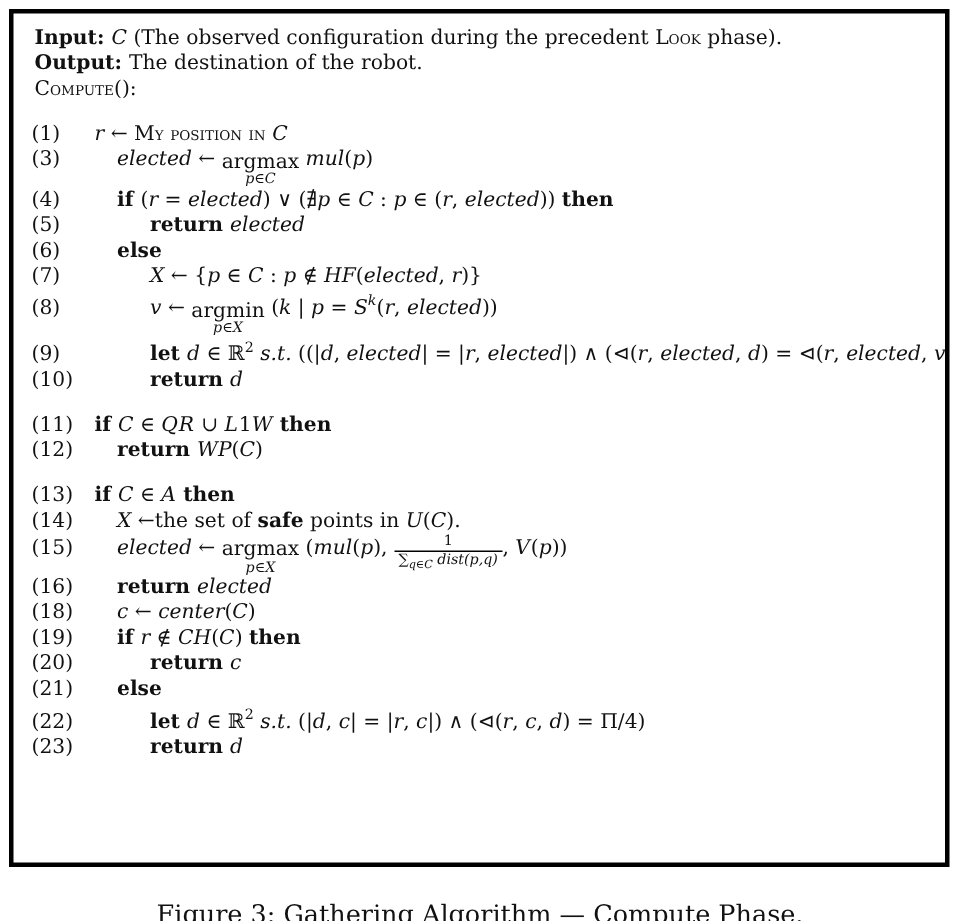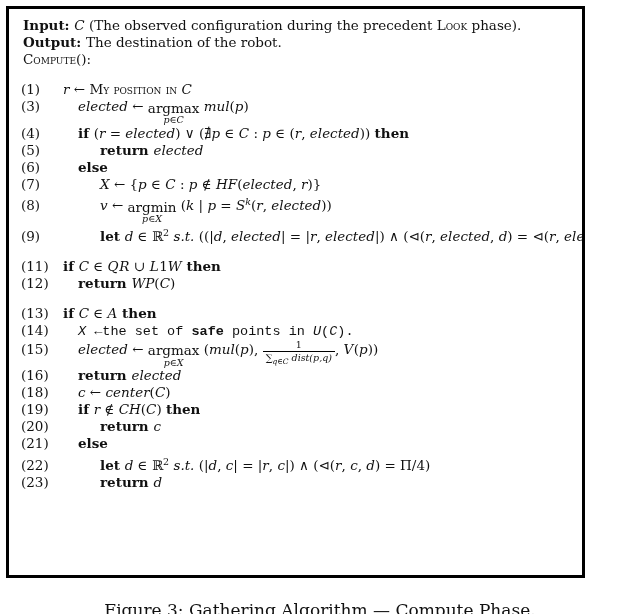--- a/index.html
+++ b/index.html
@@ -2,21 +2,21 @@
 <html><head>
 <meta charset="utf-8">
 <style>
   html,body{margin:0;padding:0;}
   body{
     width:640px;height:614px;overflow:hidden;position:relative;
     background:#ffffff;color:#111111;
     font-family:"DejaVu Serif","Liberation Serif","DejaVu Sans",serif;
   }
   .algo-box{
-    position:absolute;left:6px;top:6px;width:579px;height:572px;
+    position:absolute;left:6px;top:6px;width:627px;height:572px;
     border:3px solid #000;box-sizing:border-box;
     padding:8px 10px 6px 12px;background:#fff;overflow:hidden;
   }
   .algo-row{font-size:13.5px;line-height:17px;white-space:nowrap;}
   .algo-row.gap{margin-top:13px;}
   .lineno{display:inline-block;width:34px;}
   .row-content{display:inline;}
   .seg-m{font-style:normal;}
   .seg-b{font-weight:bold;}
   .seg-i{font-style:italic;}
@@ -47,24 +47,25 @@
       <div class="algo-row"><span class="row-content" style="padding-left: 2px;"><span class="seg-b">Output: </span><span class="seg-m">The destination of the robot.</span></span></div>
       <div class="algo-row"><span class="row-content" style="padding-left: 2px;"><span class="seg-sc">Compute</span><span class="seg-m">():</span></span></div>
       <div class="algo-row gap"><span class="lineno">(1)</span><span class="row-content" style="padding-left: 8px;"><span class="seg-i">r</span><span class="seg-m"> ← </span><span class="seg-sc">My position in </span><span class="seg-i">C</span></span></div>
       <div class="algo-row"><span class="lineno">(3)</span><span class="row-content" style="padding-left: 23px;"><span class="seg-i">elected</span><span class="seg-m"> ← </span><span class="stack"><span class="stack-top">argmax</span><span class="stack-bot">p∈C</span></span><span class="seg-m"> </span><span class="seg-i">mul</span><span class="seg-m">(</span><span class="seg-i">p</span><span class="seg-m">)</span></span></div>
       <div class="algo-row"><span class="lineno">(4)</span><span class="row-content" style="padding-left: 23px;"><span class="seg-b">if </span><span class="seg-m">(</span><span class="seg-i">r</span><span class="seg-m"> = </span><span class="seg-i">elected</span><span class="seg-m">) ∨ (∄</span><span class="seg-i">p</span><span class="seg-m"> ∈ </span><span class="seg-i">C</span><span class="seg-m"> : </span><span class="seg-i">p</span><span class="seg-m"> ∈ (</span><span class="seg-i">r</span><span class="seg-m">, </span><span class="seg-i">elected</span><span class="seg-m">)) </span><span class="seg-b">then</span></span></div>
       <div class="algo-row"><span class="lineno">(5)</span><span class="row-content" style="padding-left: 45px;"><span class="seg-b">return </span><span class="seg-i">elected</span></span></div>
       <div class="algo-row"><span class="lineno">(6)</span><span class="row-content" style="padding-left: 23px;"><span class="seg-b">else</span></span></div>
       <div class="algo-row"><span class="lineno">(7)</span><span class="row-content" style="padding-left: 45px;"><span class="seg-i">X</span><span class="seg-m"> ← {</span><span class="seg-i">p</span><span class="seg-m"> ∈ </span><span class="seg-i">C</span><span class="seg-m"> : </span><span class="seg-i">p</span><span class="seg-m"> ∉ </span><span class="seg-i">HF</span><span class="seg-m">(</span><span class="seg-i">elected</span><span class="seg-m">, </span><span class="seg-i">r</span><span class="seg-m">)}</span></span></div>
       <div class="algo-row"><span class="lineno">(8)</span><span class="row-content" style="padding-left: 45px;"><span class="seg-i">v</span><span class="seg-m"> ← </span><span class="stack"><span class="stack-top">argmin</span><span class="stack-bot">p∈X</span></span><span class="seg-m"> (</span><span class="seg-i">k</span><span class="seg-m"> | </span><span class="seg-i">p</span><span class="seg-m"> = </span><span class="seg-i">S</span><span class="seg-supi">k</span><span class="seg-m">(</span><span class="seg-i">r</span><span class="seg-m">, </span><span class="seg-i">elected</span><span class="seg-m">))</span></span></div>
       <div class="algo-row"><span class="lineno">(9)</span><span class="row-content" style="padding-left: 45px;"><span class="seg-b">let </span><span class="seg-i">d</span><span class="seg-m"> ∈ ℝ</span><span class="seg-sup">2</span><span class="seg-m"> </span><span class="seg-i">s.t.</span><span class="seg-m"> ((|</span><span class="seg-i">d</span><span class="seg-m">, </span><span class="seg-i">elected</span><span class="seg-m">| = |</span><span class="seg-i">r</span><span class="seg-m">, </span><span class="seg-i">elected</span><span class="seg-m">|) ∧ (⊲(</span><span class="seg-i">r</span><span class="seg-m">, </span><span class="seg-i">elected</span><span class="seg-m">, </span><span class="seg-i">d</span><span class="seg-m">) = ⊲(</span><span class="seg-i">r</span><span class="seg-m">, </span><span class="seg-i">elected</span><span class="seg-m">, </span><span class="seg-i">v</span><span class="seg-m">)/3))</span></span></div>
+      <div class="algo-row"><span class="lineno">(10)</span><span class="row-content" style="padding-left: 45px;"><span class="seg-b">return </span><span class="seg-i">d</span></span></div>
       <div class="algo-row gap"><span class="lineno">(11)</span><span class="row-content" style="padding-left: 8px;"><span class="seg-b">if </span><span class="seg-i">C</span><span class="seg-m"> ∈ </span><span class="seg-cal">QR</span><span class="seg-m"> ∪ </span><span class="seg-cal">L</span><span class="seg-m">1</span><span class="seg-cal">W</span><span class="seg-m"> </span><span class="seg-b">then</span></span></div>
       <div class="algo-row"><span class="lineno">(12)</span><span class="row-content" style="padding-left: 23px;"><span class="seg-b">return </span><span class="seg-i">WP</span><span class="seg-m">(</span><span class="seg-i">C</span><span class="seg-m">)</span></span></div>
       <div class="algo-row gap"><span class="lineno">(13)</span><span class="row-content" style="padding-left: 8px; text-align: right;"><span class="seg-b">if </span><span class="seg-i">C</span><span class="seg-m"> ∈ </span><span class="seg-cal">A</span><span class="seg-m"> </span><span class="seg-b">then</span></span></div>
-      <div class="algo-row"><span class="lineno">(14)</span><span class="row-content" style="padding-left: 23px; font-family: Liberation Mono, monospace;"><span class="seg-i">X</span><span class="seg-m"> ←the set of </span><span class="seg-b">safe</span><span class="seg-m"> points in </span><span class="seg-i">U</span><span class="seg-m">(</span><span class="seg-i">C</span><span class="seg-m">).</span></span></div>
+      <div class="algo-row"><span class="lineno">(14)</span><span class="row-content" style="padding-left: 23px;"><span class="seg-i">X</span><span class="seg-m"> ←the set of </span><span class="seg-b">safe</span><span class="seg-m"> points in </span><span class="seg-i">U</span><span class="seg-m">(</span><span class="seg-i">C</span><span class="seg-m">).</span></span></div>
       <div class="algo-row"><span class="lineno">(15)</span><span class="row-content" style="padding-left: 23px;"><span class="seg-i">elected</span><span class="seg-m"> ← </span><span class="stack"><span class="stack-top">argmax</span><span class="stack-bot">p∈X</span></span><span class="seg-m"> (</span><span class="seg-i">mul</span><span class="seg-m">(</span><span class="seg-i">p</span><span class="seg-m">), </span><span class="frac"><span class="frac-num"><span class="seg-m">1</span></span><span class="frac-den"><span class="seg-m">∑</span><span class="seg-sub">q∈C</span><span class="seg-m"> </span><span class="seg-i">dist(p,q)</span></span></span><span class="seg-m">, </span><span class="seg-cal">V</span><span class="seg-m">(</span><span class="seg-i">p</span><span class="seg-m">))</span></span></div>
       <div class="algo-row"><span class="lineno">(16)</span><span class="row-content" style="padding-left: 23px;"><span class="seg-b">return </span><span class="seg-i">elected</span></span></div>
       <div class="algo-row"><span class="lineno">(18)</span><span class="row-content" style="padding-left: 23px; margin-top: 36px;"><span class="seg-i">c</span><span class="seg-m"> ← </span><span class="seg-i">center</span><span class="seg-m">(</span><span class="seg-i">C</span><span class="seg-m">)</span></span></div>
       <div class="algo-row"><span class="lineno">(19)</span><span class="row-content" style="padding-left: 23px;"><span class="seg-b">if </span><span class="seg-i">r</span><span class="seg-m"> ∉ </span><span class="seg-i">CH</span><span class="seg-m">(</span><span class="seg-i">C</span><span class="seg-m">) </span><span class="seg-b">then</span></span></div>
       <div class="algo-row"><span class="lineno">(20)</span><span class="row-content" style="padding-left: 45px; text-align: right;"><span class="seg-b">return </span><span class="seg-i">c</span></span></div>
       <div class="algo-row"><span class="lineno">(21)</span><span class="row-content" style="padding-left: 23px;"><span class="seg-b">else</span></span></div>
       <div class="algo-row"><span class="lineno">(22)</span><span class="row-content" style="padding-left: 45px;"><span class="seg-b">let </span><span class="seg-i">d</span><span class="seg-m"> ∈ ℝ</span><span class="seg-sup">2</span><span class="seg-m"> </span><span class="seg-i">s.t.</span><span class="seg-m"> (|</span><span class="seg-i">d</span><span class="seg-m">, </span><span class="seg-i">c</span><span class="seg-m">| = |</span><span class="seg-i">r</span><span class="seg-m">, </span><span class="seg-i">c</span><span class="seg-m">|) ∧ (⊲(</span><span class="seg-i">r</span><span class="seg-m">, </span><span class="seg-i">c</span><span class="seg-m">, </span><span class="seg-i">d</span><span class="seg-m">) = Π/4)</span></span></div>
       <div class="algo-row"><span class="lineno">(23)</span><span class="row-content" style="padding-left: 45px;"><span class="seg-b">return </span><span class="seg-i">d</span></span></div>
     </div>
 </div>

